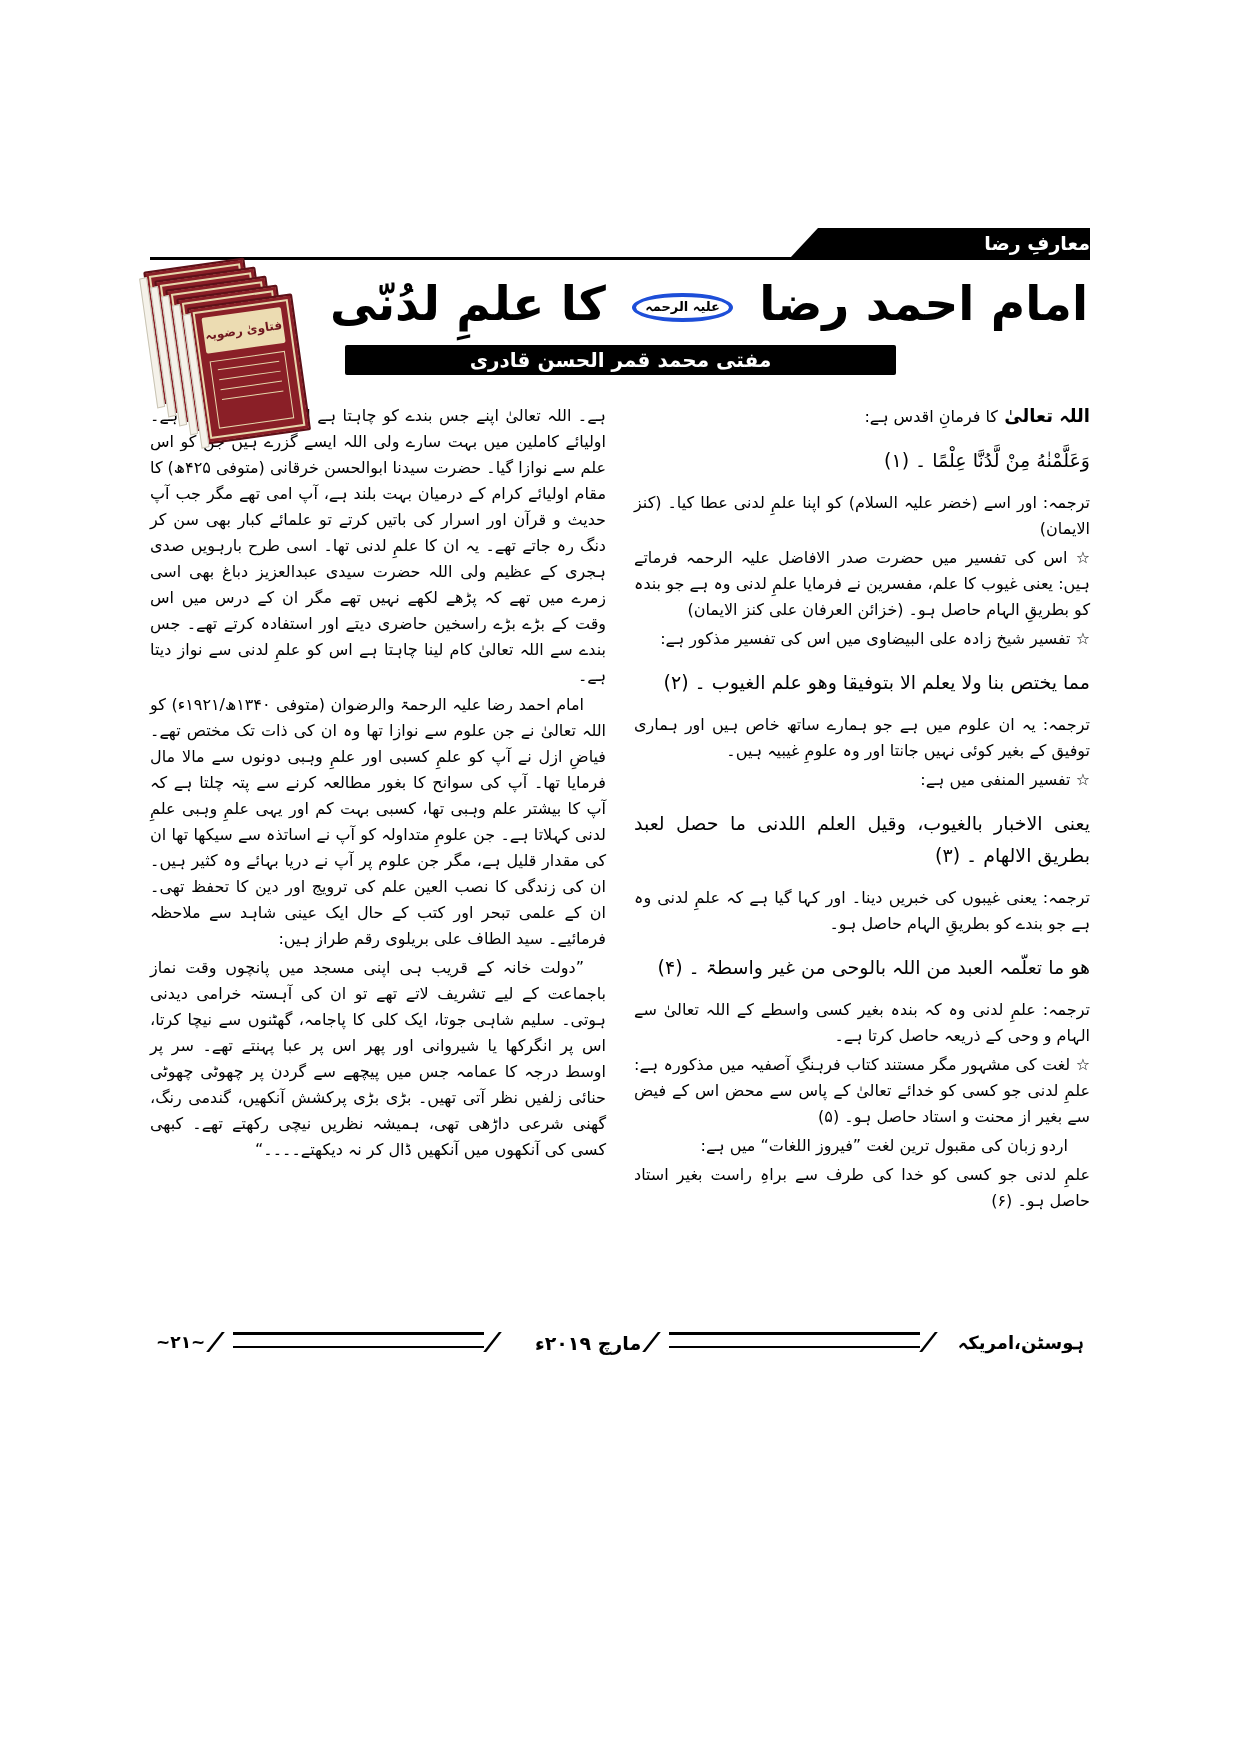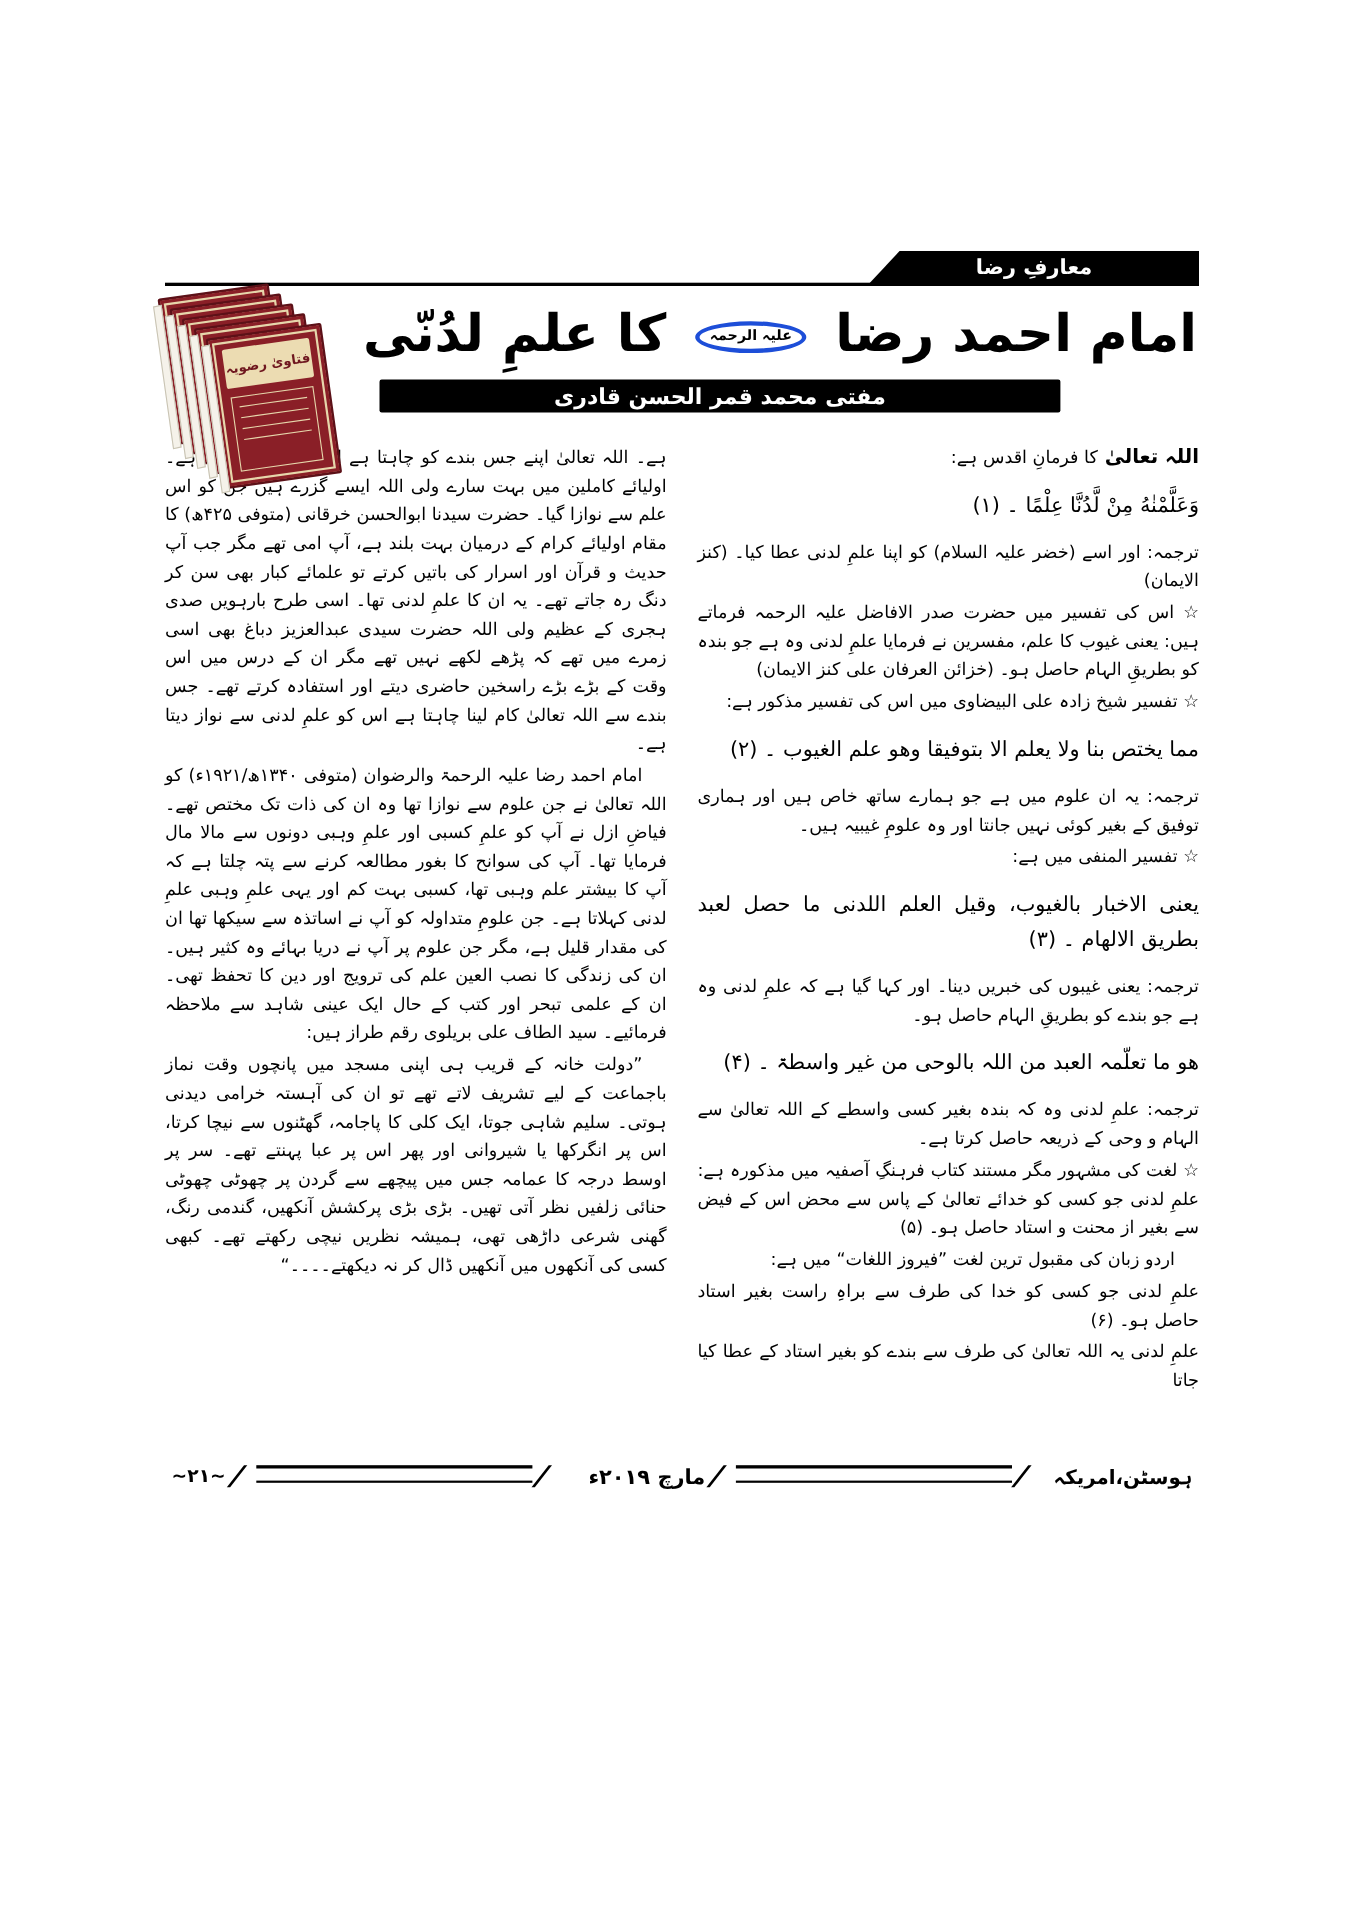--- a/index.html
+++ b/index.html
@@ -9,21 +9,21 @@
     font-family:"DejaVu Sans",sans-serif;
   }
   .page{position:absolute;inset:0;background:#fff;}
   .content{position:absolute;left:150px;top:226px;width:940px;}
 
   
   .masthead{position:relative;height:34px;}
   .masthead-rule{position:absolute;left:0;right:0;bottom:0;height:3px;background:#000;}
   .masthead-banner{
     position:absolute;right:0;bottom:2px;width:300px;height:30px;background:#000;color:#fff;
-    display:flex;align-items:center;justify-content:center;
+    display:flex;align-items:center;
     font-size:19px;font-weight:bold;direction:rtl;
     clip-path:polygon(28px 0,100% 0,100% 100%,0 100%);
   }
 
   
   .book-art{position:absolute;left:0;top:38px;width:158px;height:178px;}
   .book{
     position:absolute;width:98px;height:130px;background:#8a1f27;
     border:2px solid #5c1118;border-radius:2px;
     box-shadow:inset 0 0 0 3px #8a1f27, inset 0 0 0 5px #e6d6ab;
@@ -53,21 +53,21 @@
   .title-block{margin:16px 0 0 178px;text-align:center;direction:rtl;}
   .title-main{font-size:47px;font-weight:bold;line-height:1.18;letter-spacing:-1px;white-space:nowrap;}
   .honorific{
     display:inline-block;vertical-align:middle;margin:0 10px;padding:3px 9px;
     font-size:13px;font-weight:bold;line-height:1.15;letter-spacing:0;
     border:4px solid #1d4ed8;border-radius:50%;
   }
 
   
   .author-bar{
-    margin:14px 0 0 195px;width:619px;height:30px;background:#000;color:#fff;
+    margin:14px 0 0 195px;width:551px;height:30px;background:#000;color:#fff;
     display:flex;align-items:center;justify-content:center;
     font-size:20px;font-weight:bold;direction:rtl;border-radius:2px;
   }
 
   
   .columns{display:flex;direction:rtl;gap:28px;margin-top:28px;}
   .col{width:456px;direction:rtl;text-align:justify;font-size:16px;line-height:26px;color:#000;}
   .col p{margin:0 0 3px;text-align:justify;}
   .col p.indent{text-indent:22px;}
   .col p.lead .lead-word{font-size:18px;font-weight:bold;}
@@ -148,21 +148,20 @@
           <p class="quote"><span class="lead-word"></span><span>ھو ما تعلّمہ العبد من اللہ بالوحی من غیر واسطۃ ۔ (۴)</span></p>
 
           <p><span class="lead-word"></span><span>ترجمہ: علمِ لدنی وہ کہ بندہ بغیر کسی واسطے کے اللہ تعالیٰ سے الہام و وحی کے ذریعہ حاصل کرتا ہے۔</span></p>
 
           <p><span class="lead-word"></span><span>☆ لغت کی مشہور مگر مستند کتاب فرہنگِ آصفیہ میں مذکورہ ہے: علمِ لدنی جو کسی کو خدائے تعالیٰ کے پاس سے محض اس کے فیض سے بغیر از محنت و استاد حاصل ہو۔ (۵)</span></p>
 
           <p class="indent"><span class="lead-word"></span><span>اردو زبان کی مقبول ترین لغت ”فیروز اللغات“ میں ہے:</span></p>
 
           <p><span class="lead-word"></span><span>علمِ لدنی جو کسی کو خدا کی طرف سے براہِ راست بغیر استاد حاصل ہو۔ (۶)</span></p>
 
-          <p><span class="lead-word"></span><span>علمِ لدنی یہ اللہ تعالیٰ کی طرف سے بندے کو بغیر استاد کے عطا کیا جاتا</span></p>
         </div>
       <div class="col">
 
           <p><span class="lead-word"></span><span>ہے۔ اللہ تعالیٰ اپنے جس بندے کو چاہتا ہے اس علم سے نوازتا ہے۔ اولیائے کاملین میں بہت سارے ولی اللہ ایسے گزرے ہیں جن کو اس علم سے نوازا گیا۔ حضرت سیدنا ابوالحسن خرقانی (متوفی ۴۲۵ھ) کا مقام اولیائے کرام کے درمیان بہت بلند ہے، آپ امی تھے مگر جب آپ حدیث و قرآن اور اسرار کی باتیں کرتے تو علمائے کبار بھی سن کر دنگ رہ جاتے تھے۔ یہ ان کا علمِ لدنی تھا۔ اسی طرح بارہویں صدی ہجری کے عظیم ولی اللہ حضرت سیدی عبدالعزیز دباغ بھی اسی زمرے میں تھے کہ پڑھے لکھے نہیں تھے مگر ان کے درس میں اس وقت کے بڑے بڑے راسخین حاضری دیتے اور استفادہ کرتے تھے۔ جس بندے سے اللہ تعالیٰ کام لینا چاہتا ہے اس کو علمِ لدنی سے نواز دیتا ہے۔</span></p>
 
           <p class="indent"><span class="lead-word"></span><span>امام احمد رضا علیہ الرحمۃ والرضوان (متوفی ۱۳۴۰ھ/۱۹۲۱ء) کو اللہ تعالیٰ نے جن علوم سے نوازا تھا وہ ان کی ذات تک مختص تھے۔ فیاضِ ازل نے آپ کو علمِ کسبی اور علمِ وہبی دونوں سے مالا مال فرمایا تھا۔ آپ کی سوانح کا بغور مطالعہ کرنے سے پتہ چلتا ہے کہ آپ کا بیشتر علم وہبی تھا، کسبی بہت کم اور یہی علمِ وہبی علمِ لدنی کہلاتا ہے۔ جن علومِ متداولہ کو آپ نے اساتذہ سے سیکھا تھا ان کی مقدار قلیل ہے، مگر جن علوم پر آپ نے دریا بہائے وہ کثیر ہیں۔ ان کی زندگی کا نصب العین علم کی ترویج اور دین کا تحفظ تھی۔ ان کے علمی تبحر اور کتب کے حال ایک عینی شاہد سے ملاحظہ فرمائیے۔ سید الطاف علی بریلوی رقم طراز ہیں:</span></p>
 
           <p class="indent"><span class="lead-word"></span><span>”دولت خانہ کے قریب ہی اپنی مسجد میں پانچوں وقت نماز باجماعت کے لیے تشریف لاتے تھے تو ان کی آہستہ خرامی دیدنی ہوتی۔ سلیم شاہی جوتا، ایک کلی کا پاجامہ، گھٹنوں سے نیچا کرتا، اس پر انگرکھا یا شیروانی اور پھر اس پر عبا پہنتے تھے۔ سر پر اوسط درجہ کا عمامہ جس میں پیچھے سے گردن پر چھوٹی چھوٹی حنائی زلفیں نظر آتی تھیں۔ بڑی بڑی پرکشش آنکھیں، گندمی رنگ، گھنی شرعی داڑھی تھی، ہمیشہ نظریں نیچی رکھتے تھے۔ کبھی کسی کی آنکھوں میں آنکھیں ڈال کر نہ دیکھتے۔۔۔۔“</span></p>
         </div>
     </div>

